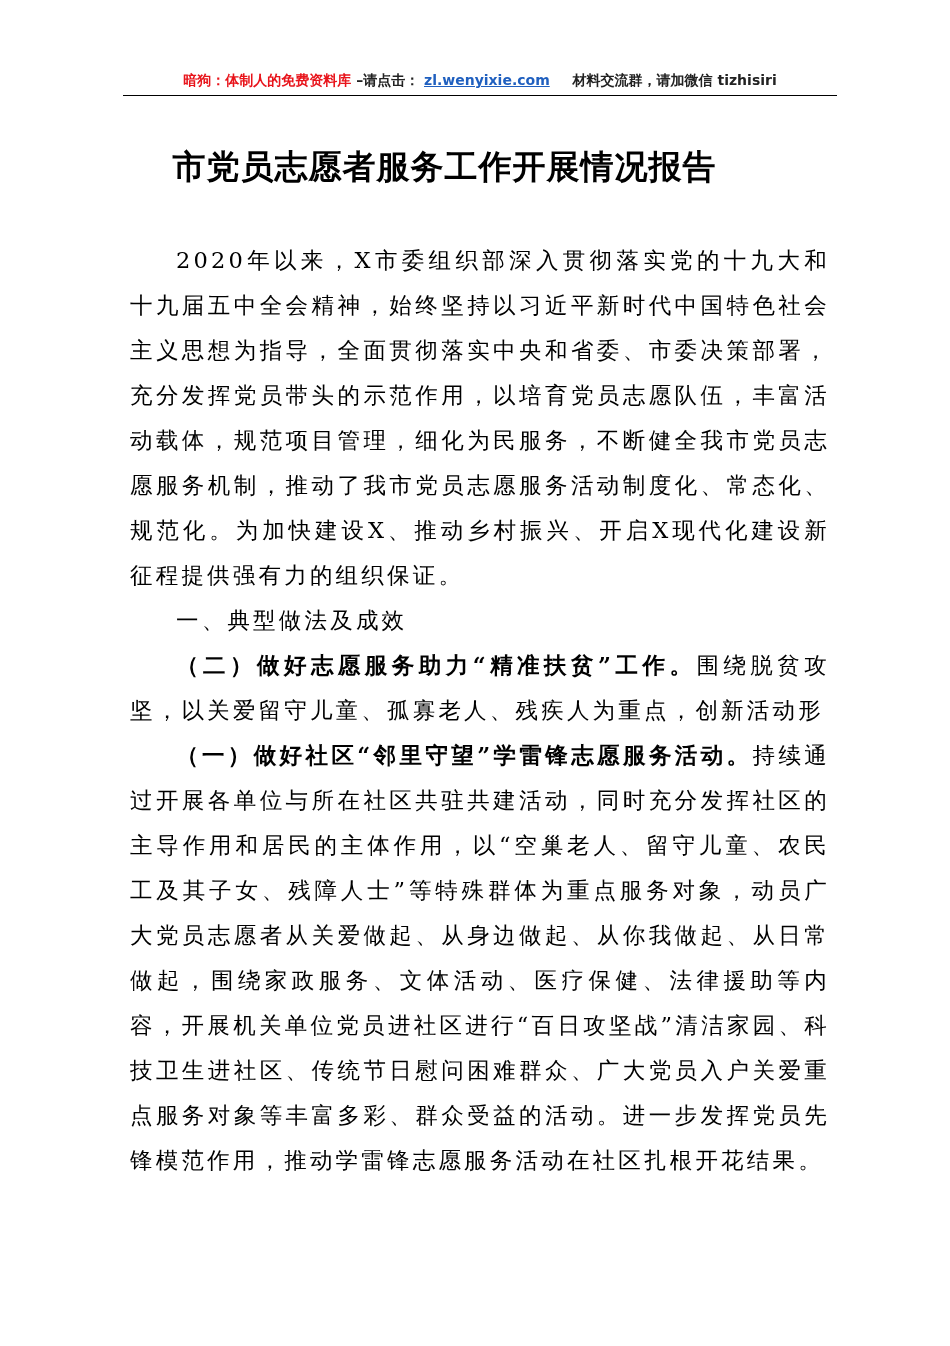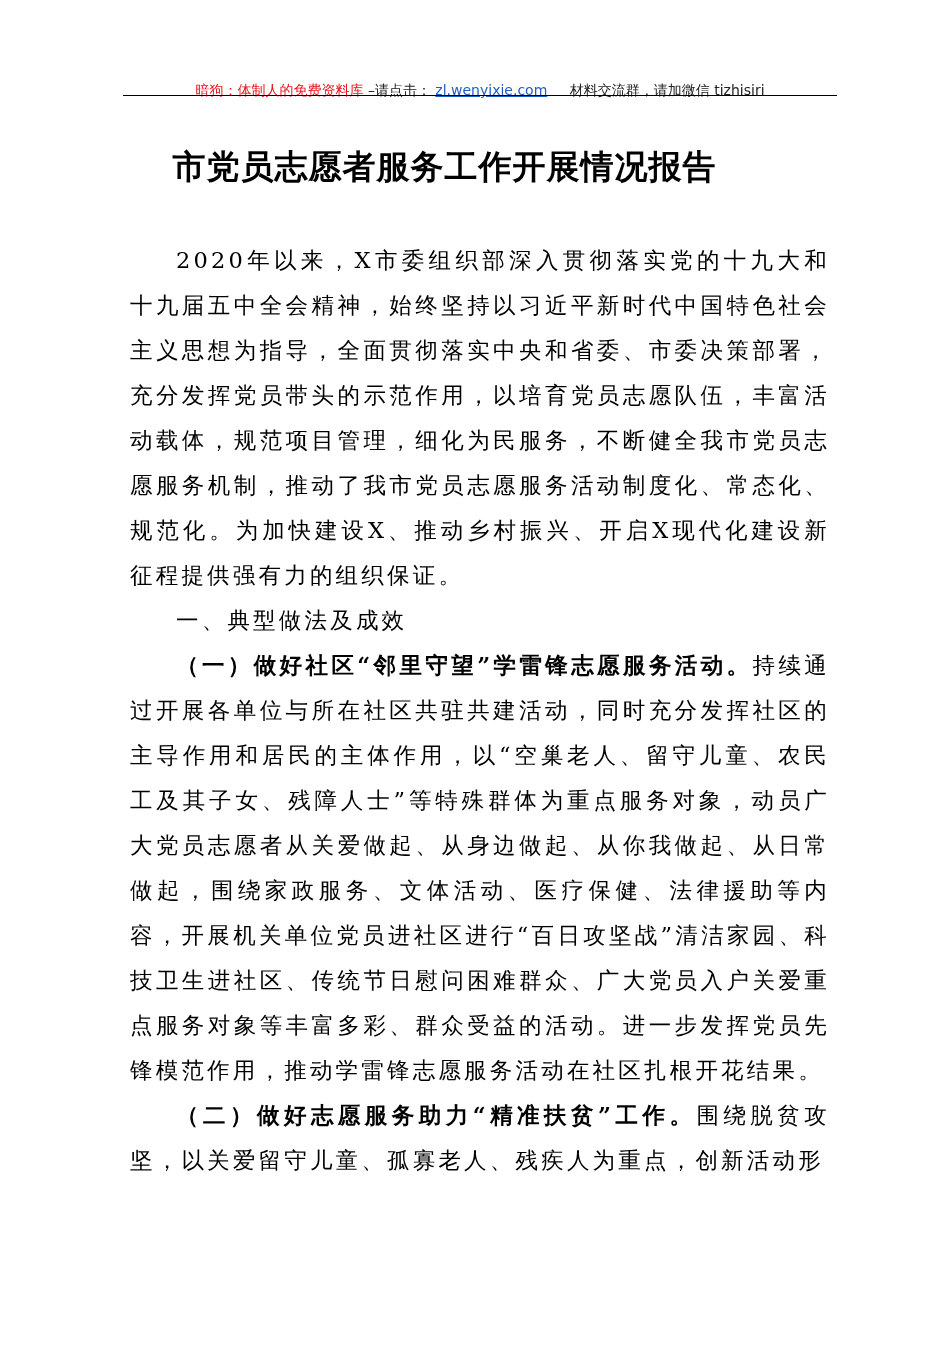--- a/index.html
+++ b/index.html
@@ -1,17 +1,17 @@
 <!DOCTYPE html>
 <html><head>
 <meta charset="utf-8">
 <style>
   html, body { margin: 0; padding: 0; background: #ffffff; }
   body { width: 950px; height: 1346px; position: relative; overflow: hidden; font-family: "DejaVu Serif", "Liberation Serif", serif; color: #000; }
-  .header { position: absolute; left: 123px; top: 82px; width: 714px; height: 24px; font-family: "DejaVu Sans", "Liberation Sans", sans-serif; font-size: 14px; white-space: nowrap; text-align: center; }
+  .header { position: absolute; left: 123px; top: 72px; width: 714px; height: 24px; font-family: "DejaVu Sans", "Liberation Sans", sans-serif; font-size: 14px; white-space: nowrap; text-align: center; font-weight: bold; }
   .header .red { color: #e8141b; }
   .header .dark { color: #222; }
   .header .link { color: #1f5fbf; text-decoration: underline; }
   .header-rule { position: absolute; left: 123px; top: 95px; width: 714px; height: 1px; background: #000; }
   .title { position: absolute; left: 0; top: 145px; width: 889px; text-align: center; font-family: "DejaVu Serif", serif; font-weight: bold; font-size: 33px; letter-spacing: 1px; }
   .body-text { position: absolute; left: 130px; top: 238px; width: 700px; font-size: 22.5px; line-height: 45px; letter-spacing: 3.2px; }
   .body-text p { margin: 0; text-indent: 46px; text-align: justify; }
   .body-text .h1 { text-indent: 46px; font-family: Liberation Serif, serif; }
   .bold { font-weight: bold; }
 </style>
@@ -24,15 +24,15 @@
   <span class="link">zl.wenyixie.com</span>
   <span class="dark" style="margin-left:18px;">材料交流群，请加微信 tizhisiri</span>
 </div>
 <div class="header-rule"></div>
 
 <div class="title">市党员志愿者服务工作开展情况报告</div>
 
 <div class="body-text">
   <p>2020年以来，X市委组织部深入贯彻落实党的十九大和十九届五中全会精神，始终坚持以习近平新时代中国特色社会主义思想为指导，全面贯彻落实中央和省委、市委决策部署，充分发挥党员带头的示范作用，以培育党员志愿队伍，丰富活动载体，规范项目管理，细化为民服务，不断健全我市党员志愿服务机制，推动了我市党员志愿服务活动制度化、常态化、规范化。为加快建设X、推动乡村振兴、开启X现代化建设新征程提供强有力的组织保证。</p>
   <p class="h1">一、典型做法及成效</p>
+  <p><span class="bold">（二）做好志愿服务助力“精准扶贫”工作。</span><span>围绕脱贫攻坚，以关爱留守儿童、孤寡老人、残疾人为重点，创新活动形</span></p>
   <p><span class="bold">（一）做好社区“邻里守望”学雷锋志愿服务活动。</span><span>持续通过开展各单位与所在社区共驻共建活动，同时充分发挥社区的主导作用和居民的主体作用，以“空巢老人、留守儿童、农民工及其子女、残障人士”等特殊群体为重点服务对象，动员广大党员志愿者从关爱做起、从身边做起、从你我做起、从日常做起，围绕家政服务、文体活动、医疗保健、法律援助等内容，开展机关单位党员进社区进行“百日攻坚战”清洁家园、科技卫生进社区、传统节日慰问困难群众、广大党员入户关爱重点服务对象等丰富多彩、群众受益的活动。进一步发挥党员先锋模范作用，推动学雷锋志愿服务活动在社区扎根开花结果。</span></p>
-  <p><span class="bold">（二）做好志愿服务助力“精准扶贫”工作。</span><span>围绕脱贫攻坚，以关爱留守儿童、孤寡老人、残疾人为重点，创新活动形</span></p>
 </div>
 
 </body></html>

